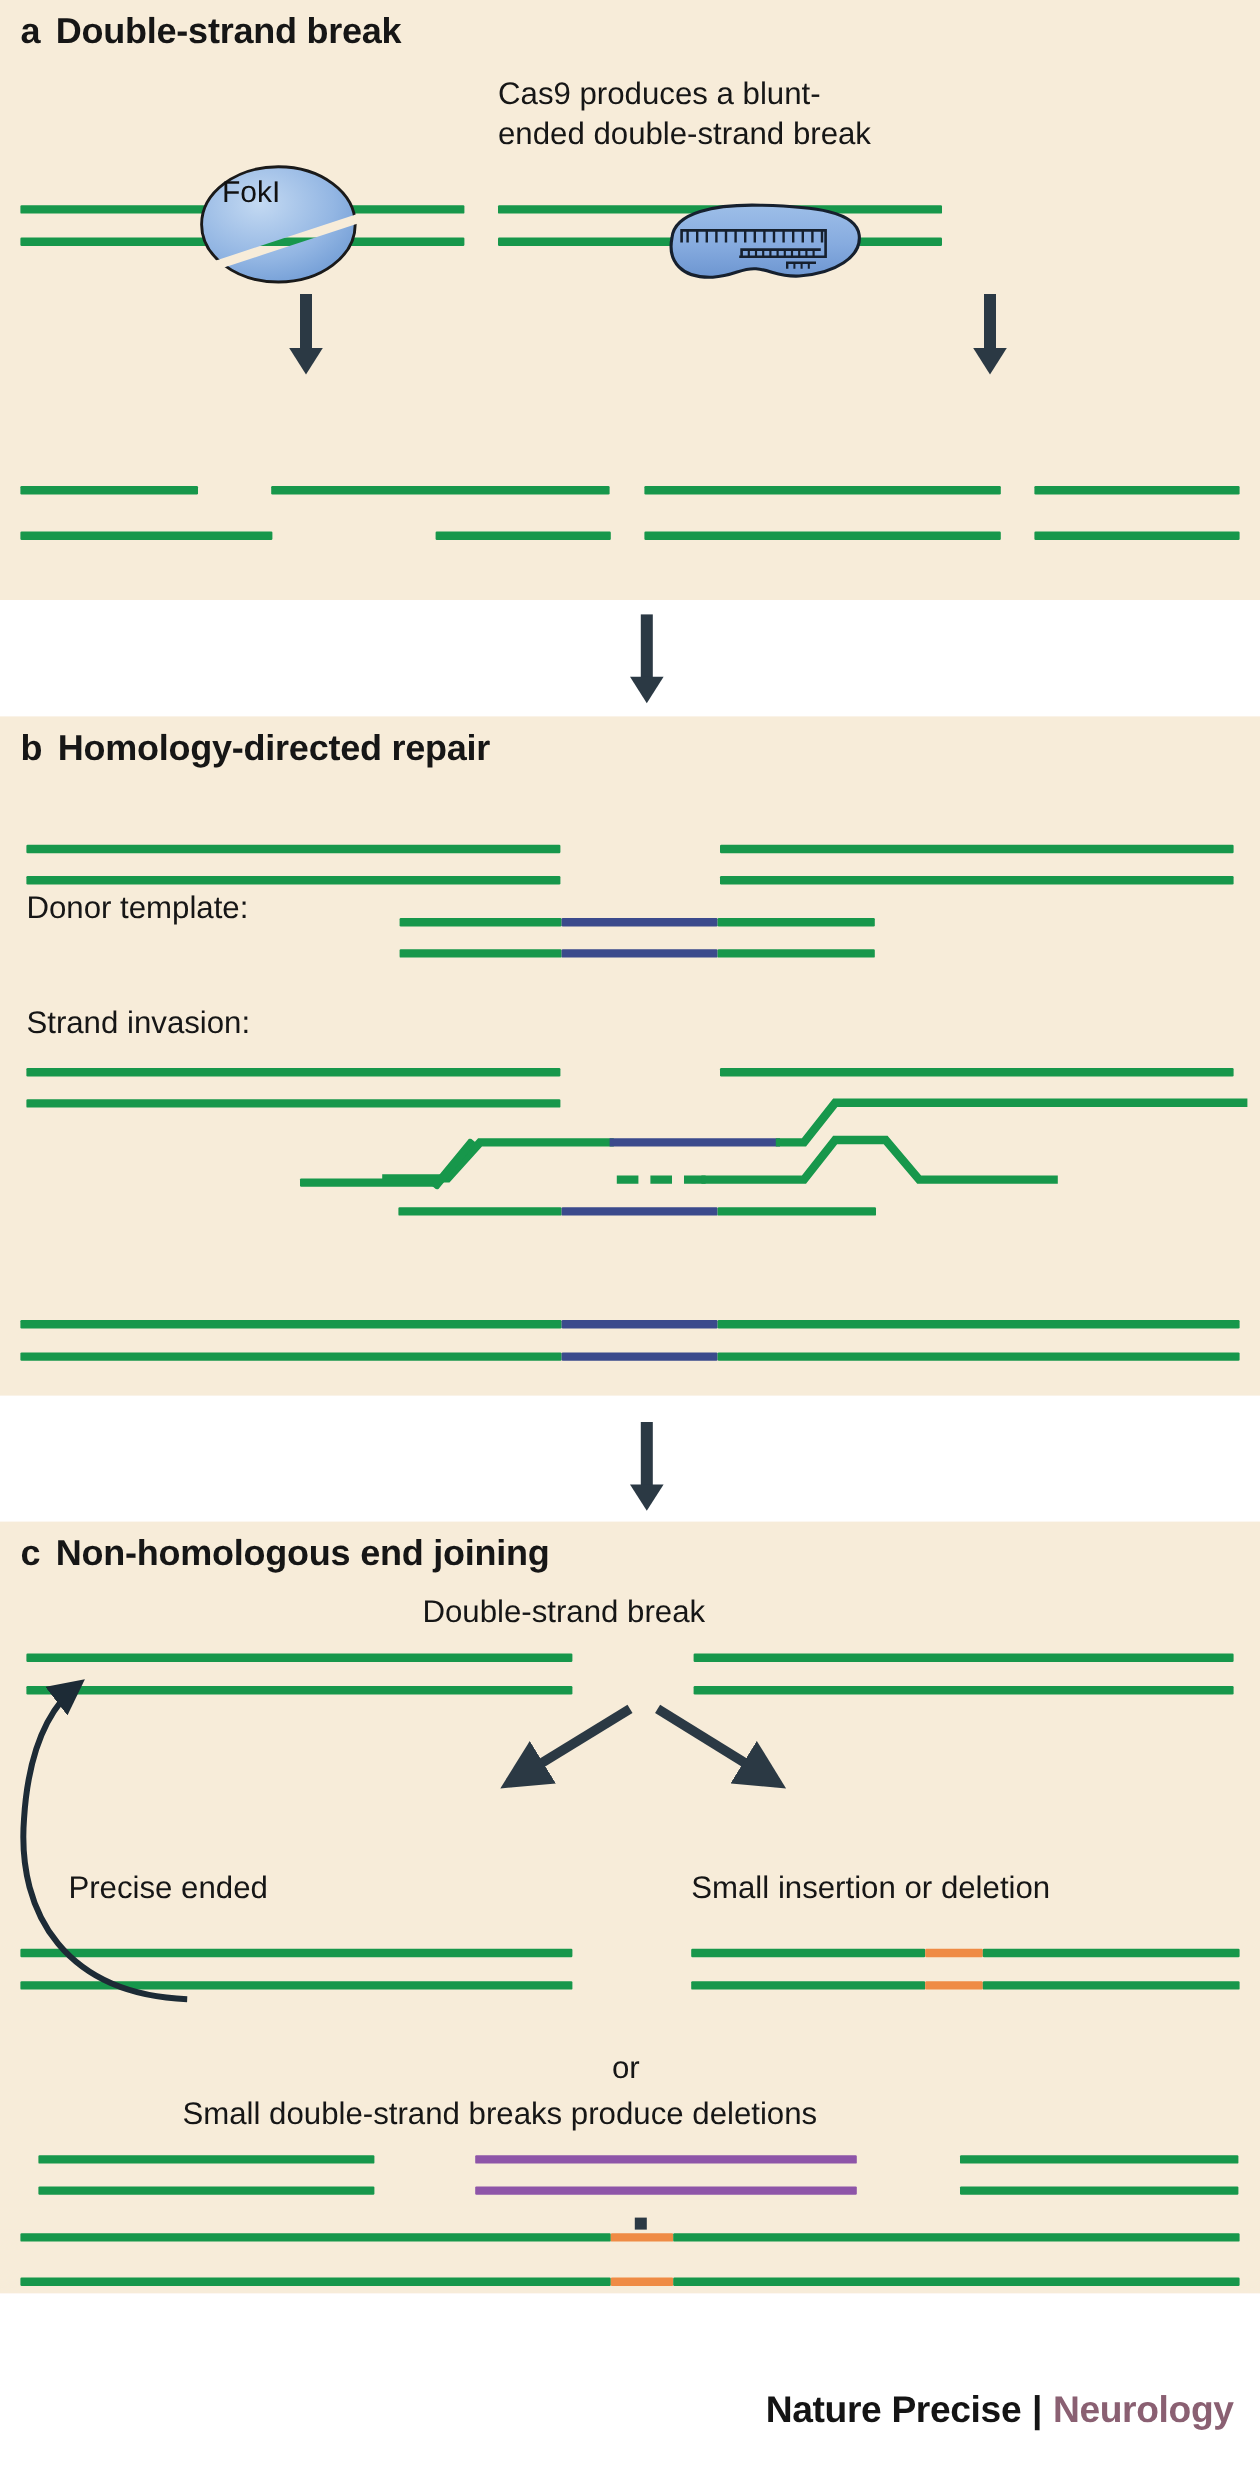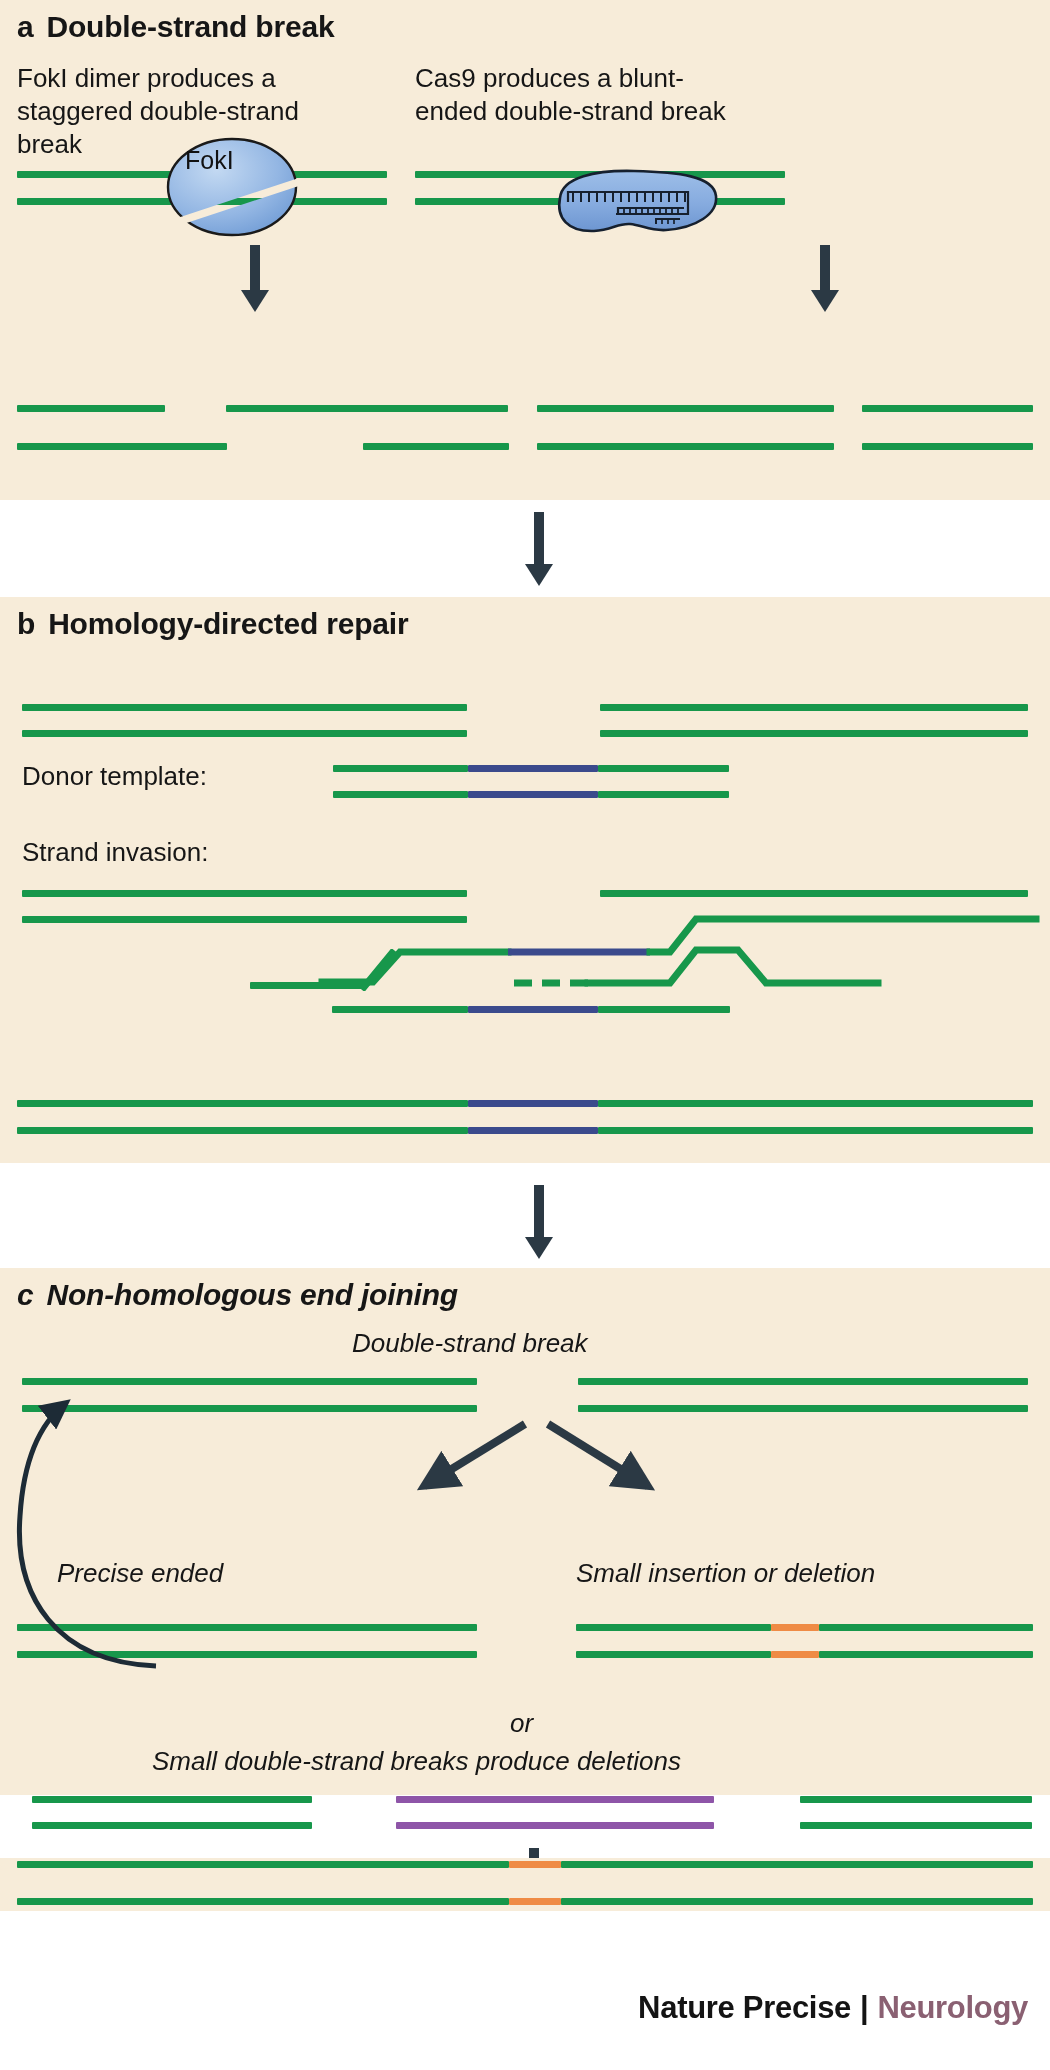--- a/index.html
+++ b/index.html
@@ -2,21 +2,21 @@
 <html><head>
 <meta charset="utf-8">
 <style>
   html,body{margin:0;padding:0;background:#ffffff;}
   body{width:1050px;height:2070px;position:relative;
        font-family:"Liberation Sans","DejaVu Sans",sans-serif;
        -webkit-font-smoothing:antialiased;}
   .panel{position:absolute;left:0;width:1050px;background:#f7ecd9;}
   .panel-a{top:0;height:500px;}
   .panel-b{top:597px;height:566px;}
-  .panel-c{top:1268px;height:527px;font-style:italic;}
+  .panel-c{top:1268px;height:643px;}
 
   .hdr{position:absolute;font-weight:bold;font-size:30px;color:#161616;
        letter-spacing:-0.2px;white-space:nowrap;}
   .hdr .ltr{font-weight:bold;display:inline-block;margin-right:13px;}
 
   .cap{position:absolute;font-size:26px;color:#161616;
        line-height:1.26;white-space:pre-line;}
 
   .strand{position:absolute;height:7px;background:#17974b;border-radius:1px;}
   .strand.blue{background:#3b4a8c;}
@@ -45,23 +45,20 @@
 </style>
 </head>
 <body>
 
 <div class="panel panel-a">
 
   <div class="hdr" style="left:17px;top:10px;">
     <span class="ltr">a</span><span>Double-strand break</span>
   </div>
 
-  <div class="cap" style="left:17px;top:62px;width:370px;">FokI dimer produces a
-staggered double-strand
-break</div>
   <div class="cap" style="left:415px;top:62px;width:400px;">Cas9 produces a blunt-
 ended double-strand break</div>
 
   <div class="strand" style="left:17px;top:171px;width:370px;"></div>
   <div class="strand" style="left:17px;top:198px;width:370px;"></div>
 
   <div class="fokI" style="left:166px;top:137px;">
     <svg width="132" height="100" viewBox="0 0 132 100">
       <defs>
         <radialGradient id="gFok" cx="38%" cy="32%" r="78%">
@@ -165,21 +162,21 @@
     <span class="ltr">b</span><span>Homology-directed repair</span>
   </div>
 
   
   <div class="strand" style="left:22px;top:107px;width:445px;"></div>
   <div class="strand" style="left:22px;top:133px;width:445px;"></div>
   <div class="strand" style="left:600px;top:107px;width:428px;"></div>
   <div class="strand" style="left:600px;top:133px;width:428px;"></div>
 
   
-  <div class="label" style="left:22px;top:164px;">Donor template:</div>
+  <div class="label" style="left:22px;top:144px;">Donor template:</div>
   <div class="strand" style="left:333px;top:168px;width:135px;"></div>
   <div class="strand blue" style="left:468px;top:168px;width:130px;"></div>
   <div class="strand" style="left:598px;top:168px;width:131px;"></div>
   <div class="strand" style="left:333px;top:194px;width:135px;"></div>
   <div class="strand blue" style="left:468px;top:194px;width:130px;"></div>
   <div class="strand" style="left:598px;top:194px;width:131px;"></div>
 
   
   <div class="label" style="left:22px;top:240px;">Strand invasion:</div>
 

